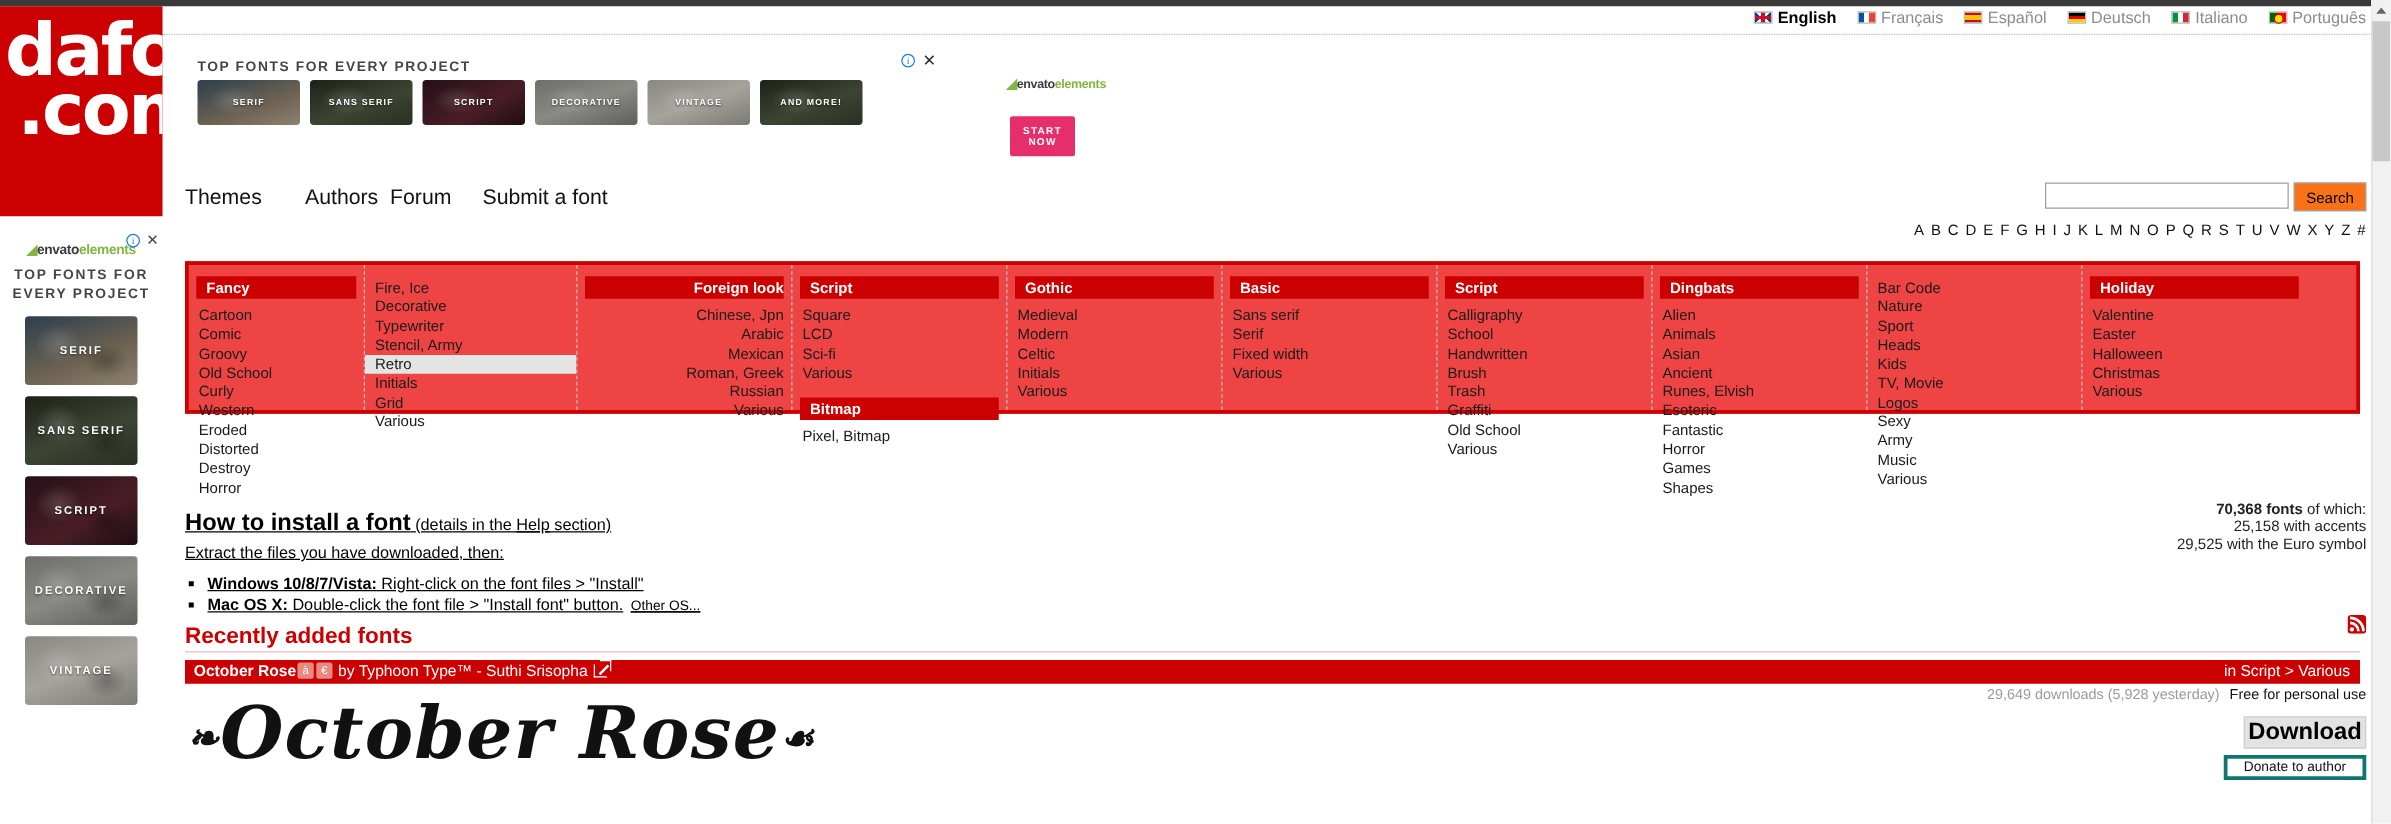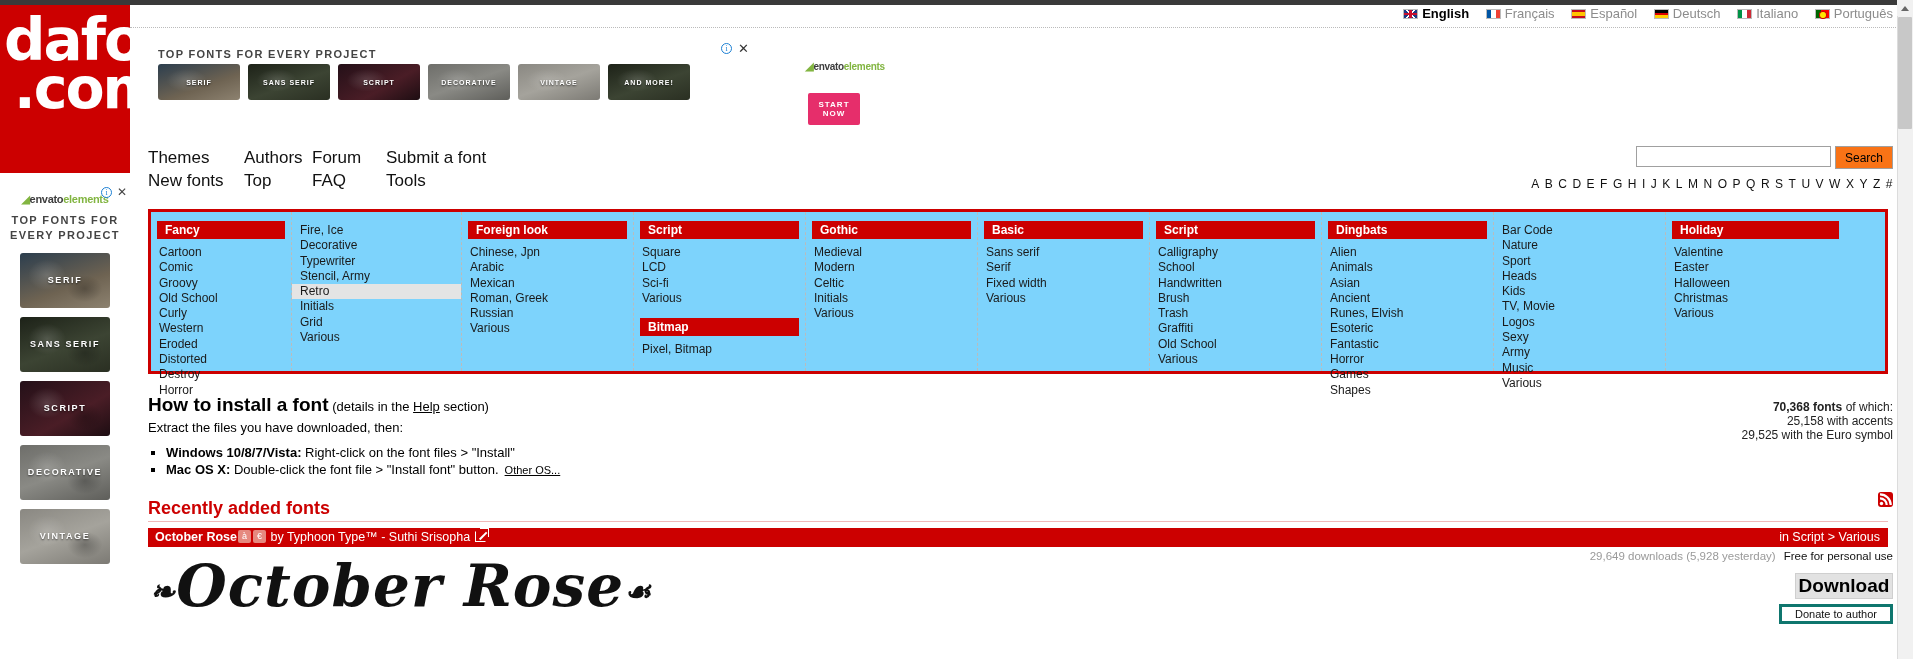--- a/index.html
+++ b/index.html
@@ -128,33 +128,33 @@
   
   .searchbox { position:absolute; right:20px; top:146px; display:flex; gap:4px; }
   .searchbox input { width:195px; height:21px; border:1px solid #a0a0a0; background:#fff;
                      font-family:"Liberation Sans", sans-serif; font-size:12px; padding:0 3px; }
   .searchbox button { height:23px; padding:0 9px; border:1px solid #a0a0a0; background:#f97316;
                       font-family:"Liberation Sans", sans-serif; font-size:12px; cursor:pointer; }
   .alpha { position:absolute; right:20px; top:177px; font-size:12px; letter-spacing:.5px; color:#111; }
   .alpha span { margin-left:5px; }
 
   
-  .cats { position:absolute; left:148px; top:209px; width:1740px; height:165px;
-          border:3px solid #cc0000; background:#7dd3fc; display:flex; }
+  .cats { position:absolute; left:148px; top:209px; width:1740px; height:122px;
+          border:3px solid #cc0000; background:#ef4444; display:flex; }
   .catcol { position:relative; padding:9px 0 0 0; }
   .catcol + .catcol { border-left:1px dashed #bbb; }
   .cat-head { background:#cc0000; color:#fff; font-weight:bold; font-size:12px;
               padding:2px 0 2px 8px; margin:0 6px 6px 6px; }
   .cat-gap { height:12px; }
   .cat-li { font-size:12px; color:#1a1a1a; line-height:13.3px; padding:1px 6px 1px 8px; }
   .cat-li.hover { background:#e4e4e4; }
   .cat-plain { padding-top:11px; }
 
   
-  .howto { position:absolute; left:148px; top:394px; }
+  .howto { position:absolute; left:148px; top:408px;text-decoration:underline; }
   .howto h2 { margin:0; font-size:19px; font-weight:bold; display:inline; }
   .howto .sub { font-size:13px; }
   .howto .sub u { text-decoration:underline; }
   .howto p { margin:4px 0 0; font-size:13px; }
   .howto ul { margin:10px 0 0 18px; padding:0; list-style:square; }
   .howto li { font-size:13px; margin-bottom:2px; }
   .howto li b { font-weight:bold; }
   .howto .otheros { text-decoration:underline; font-size:11px; margin-left:6px; }
 
   .stats { position:absolute; right:20px; top:400px; text-align:right;
@@ -292,26 +292,20 @@
     </div>
   </div>
 
   <div class="mainnav">
     <div class="row">
       <div class="cell c1">Themes</div>
       <div class="cell c2">Authors</div>
       <div class="cell c3">Forum</div>
       <div class="cell c4">Submit a font</div>
     </div>
-    <div class="row">
-      <div class="cell c1">New fonts</div>
-      <div class="cell c2">Top</div>
-      <div class="cell c3">FAQ</div>
-      <div class="cell c4">Tools</div>
-    </div>
   </div>
 
   <div class="searchbox">
     <input type="text" placeholder="" style="">
     <button>Search</button>
   </div>
   <div class="alpha">
     <span>A</span><span>B</span><span>C</span><span>D</span><span>E</span><span>F</span><span>G</span><span>H</span><span>I</span><span>J</span><span>K</span><span>L</span><span>M</span><span>N</span><span>O</span><span>P</span><span>Q</span><span>R</span><span>S</span><span>T</span><span>U</span><span>V</span><span>W</span><span>X</span><span>Y</span><span>Z</span><span>#</span>
   </div>
 
@@ -335,21 +329,21 @@
       <div class="cat-li">Fire, Ice</div>
       <div class="cat-li">Decorative</div>
       <div class="cat-li">Typewriter</div>
       <div class="cat-li">Stencil, Army</div>
       <div class="cat-li hover">Retro</div>
       <div class="cat-li">Initials</div>
       <div class="cat-li">Grid</div>
       <div class="cat-li">Various</div>
     </div>
 
-    <div class="catcol" style="width:172px;">
+    <div class="catcol" style="width:172px;text-align:right;">
       <div class="cat-head">Foreign look</div>
       <div class="cat-li">Chinese, Jpn</div>
       <div class="cat-li">Arabic</div>
       <div class="cat-li">Mexican</div>
       <div class="cat-li">Roman, Greek</div>
       <div class="cat-li">Russian</div>
       <div class="cat-li">Various</div>
     </div>
 
     <div class="catcol" style="width:172px;">

